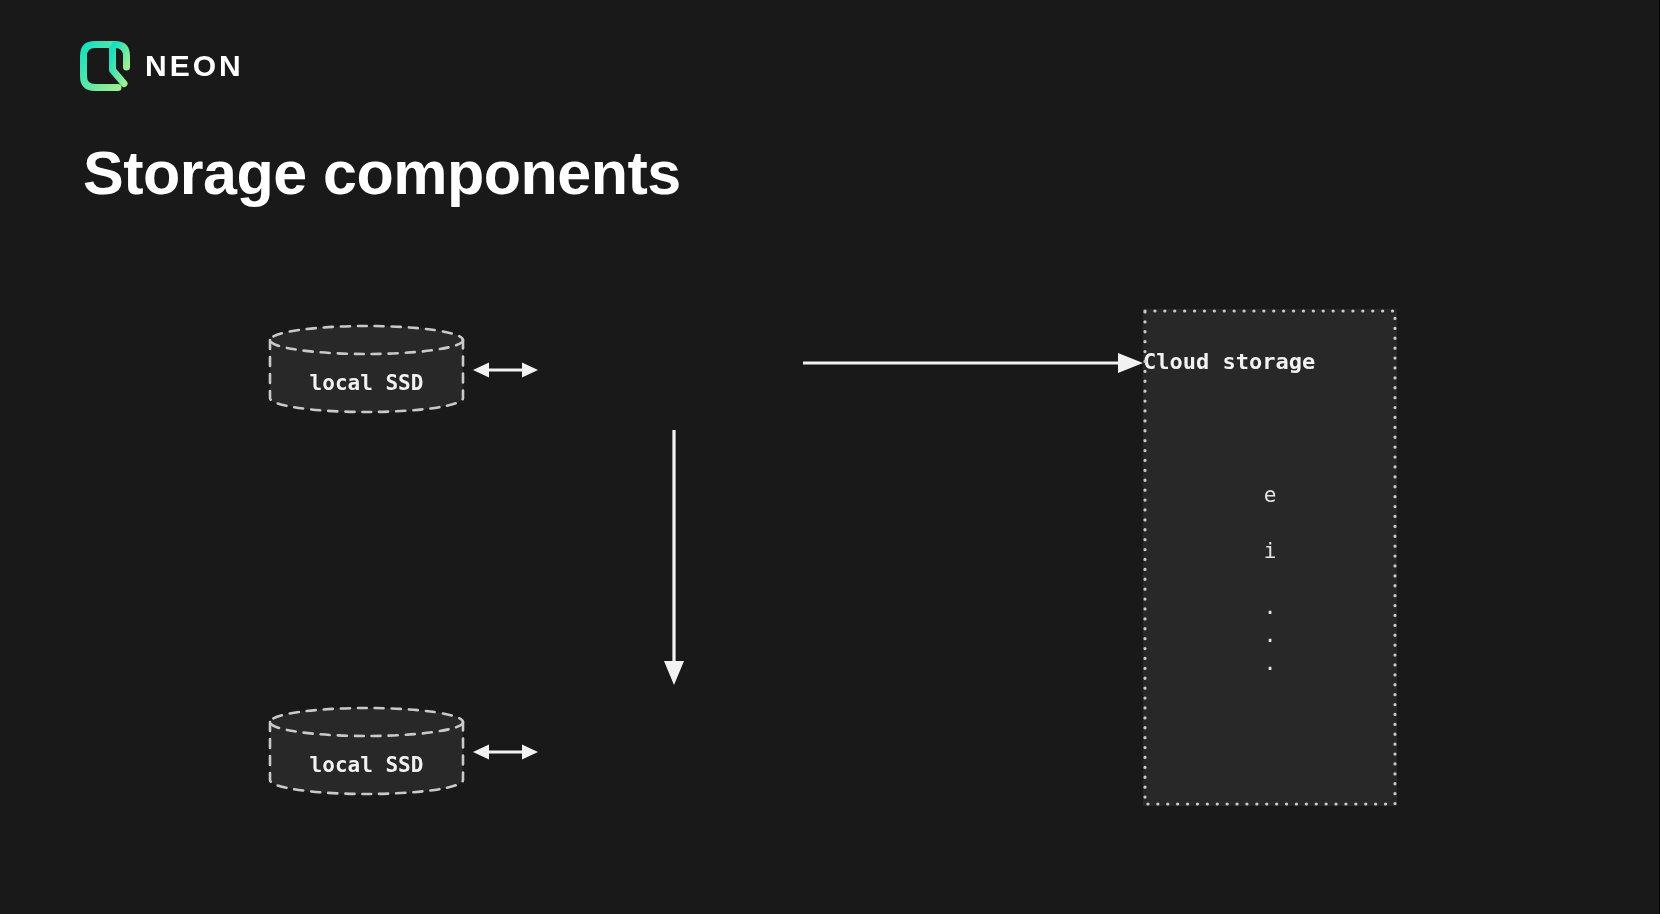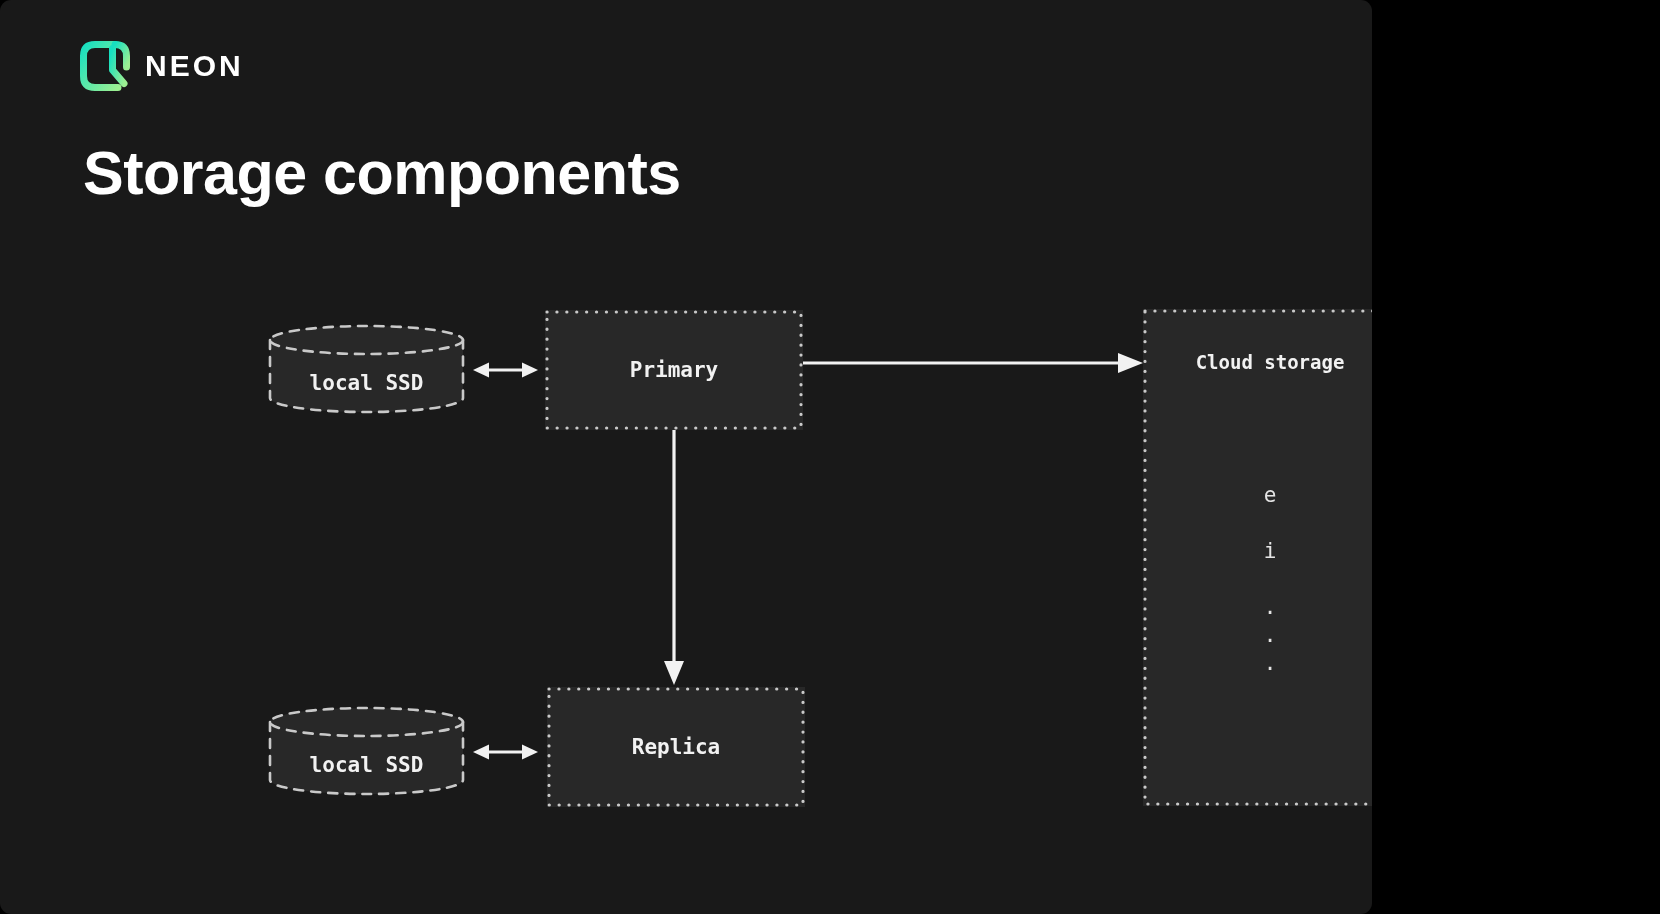--- a/index.html
+++ b/index.html
@@ -1,24 +1,23 @@
 <!DOCTYPE html>
 <html style="--background: #191919; --box-fill: #282828; --border: #c9c9c9; --text: #f2f2f2; --muted-text: #e4e4e4;"><head>
 <meta charset="utf-8">
 <style>
   :root{
     --background:#191919; --box-fill:#282828; --border:#c9c9c9;
     --text:#f2f2f2; --muted-text:#e4e4e4;
   }
   html,body{margin:0;padding:0;background:#000;}
   .slide{
-    position:relative; width:1372px; height:914px; overflow:hidden;
+    position:relative; width:1659px; height:914px; overflow:hidden;
     background:var(--background);
     font-family:"DejaVu Sans Mono","Liberation Mono",monospace;
-    border-radius:11px;
   }
   
   .brand{position:absolute; left:79px; top:40px; display:flex; align-items:center; gap:14px;}
   .logo{width:52px; height:52px; display:block;}
   .wordmark{
     font-family:"Liberation Sans","DejaVu Sans",sans-serif;
     font-weight:700; font-size:30px; letter-spacing:3px; color:#fff; line-height:52px;
   }
   .title{
     position:absolute; left:83px; top:138px; margin:0;
@@ -33,22 +32,22 @@
     stroke-linecap:round; stroke-dasharray:0.1 9.8;
   }
   .box-primary{left:545px; top:310px; width:258px; height:120px;}
   .box-replica{left:547px; top:687px; width:258px; height:120px;}
   .box-cloud{left:1143px; top:309px; width:254px; height:497px;}
   .box-label{
     position:absolute; inset:0; display:flex; align-items:center; justify-content:center;
     font-weight:700; font-size:21px; color:var(--text);
   }
   .cloud-title{
-    margin-top:39px; height:28px; line-height:28px; text-align:center;
-    font-weight:700; font-size:19px; color:var(--text);
+    margin-top:39px; height:28px; line-height:28px; 
+    font-weight:700; font-size:22px; color:var(--text);
   }
   .cloud-list{margin-top:77px;}
   .cloud-line{
     height:28px; line-height:28px; text-align:center;
     font-size:21px; color:var(--muted-text);
   }
   
   .cylinder{position:absolute; width:199px; height:92px;}
   .cylinder svg{position:absolute; inset:0; width:100%; height:100%; display:block;}
   .cyl-fill{fill:var(--box-fill);}
@@ -108,26 +107,20 @@
     </svg>
     <div class="cyl-label">local SSD</div>
   </div>
 
   <svg class="arrow arrow-top" viewBox="0 0 69 28">
     <line x1="13" y1="14" x2="56" y2="14"></line>
     <polygon points="2,14 18,6.5 18,21.5"></polygon>
     <polygon points="67,14 51,6.5 51,21.5"></polygon>
   </svg>
 
-  <div class="dotbox box-primary">
-    <svg class="dotborder" viewBox="0 0 258 120">
-      <rect x="2" y="2" width="254" height="116"></rect>
-    </svg>
-    <div class="box-label">Primary</div>
-  </div>
 
   <svg class="arrow arrow-right" viewBox="0 0 341 28">
     <line x1="0" y1="14" x2="318" y2="14"></line>
     <polygon points="340,14 315,4 315,24"></polygon>
   </svg>
 
   <svg class="arrow arrow-down" viewBox="0 0 28 256">
     <line x1="14" y1="0" x2="14" y2="236"></line>
     <polygon points="14,255 4,231 24,231"></polygon>
   </svg>
@@ -153,26 +146,20 @@
         <div class="cloud-line"></div>
 
         <div class="cloud-line">.</div>
 
         <div class="cloud-line">.</div>
 
         <div class="cloud-line">.</div>
       </div>
   </div>
 
-  <div class="dotbox box-replica">
-    <svg class="dotborder" viewBox="0 0 258 120">
-      <rect x="2" y="2" width="254" height="116"></rect>
-    </svg>
-    <div class="box-label">Replica</div>
-  </div>
 
   <svg class="arrow arrow-bottom" viewBox="0 0 69 28">
     <line x1="13" y1="14" x2="56" y2="14"></line>
     <polygon points="2,14 18,6.5 18,21.5"></polygon>
     <polygon points="67,14 51,6.5 51,21.5"></polygon>
   </svg>
 
   <div class="cylinder cyl-bottom">
     <svg viewBox="0 0 199 92">
       <path class="cyl-fill" d="M3 17 A96.5 14 0 0 1 196 17 L196 75 A96.5 14 0 0 1 3 75 Z"></path>

